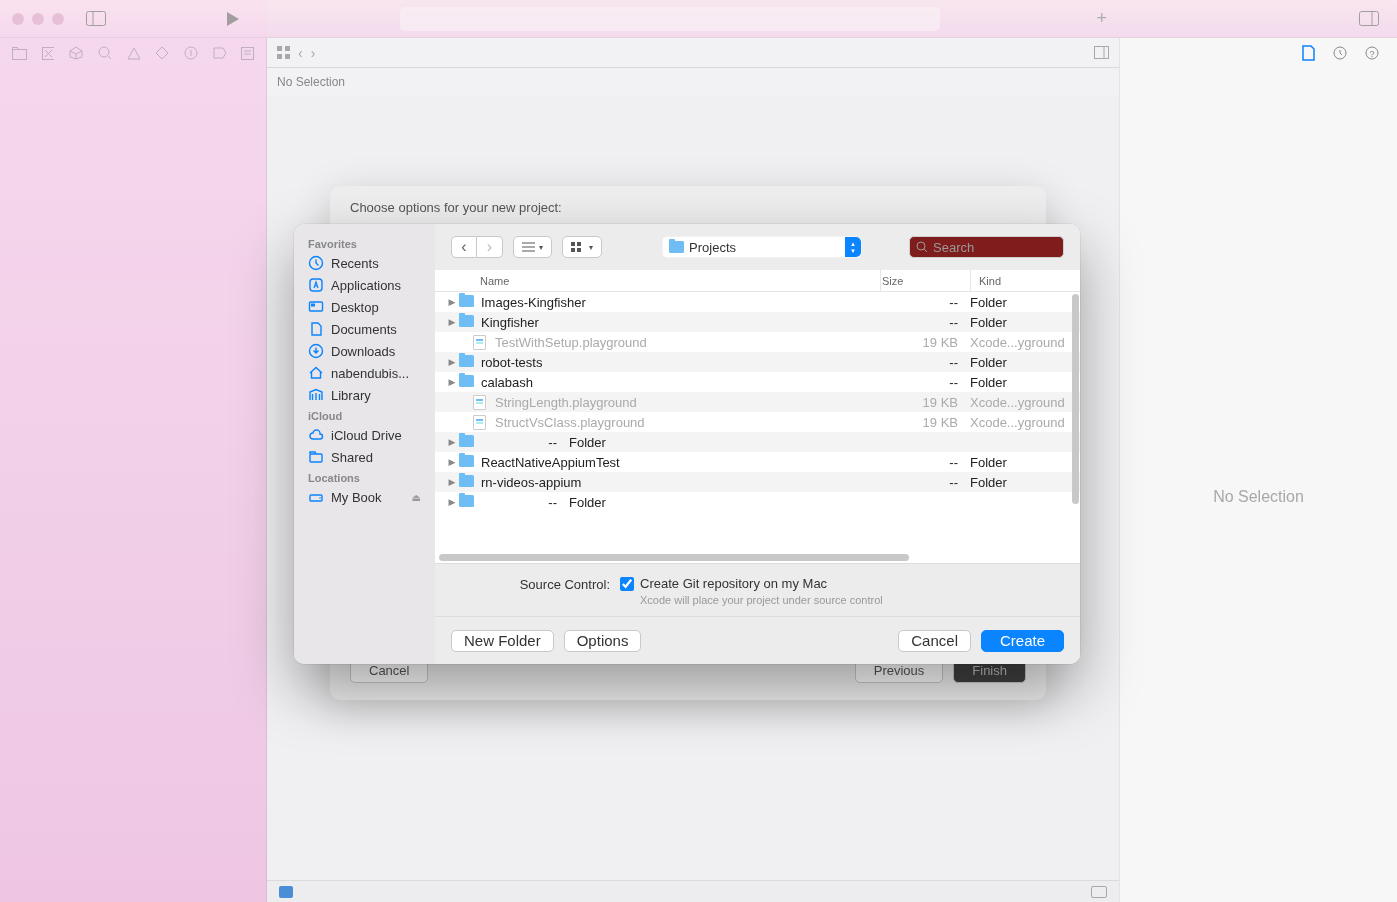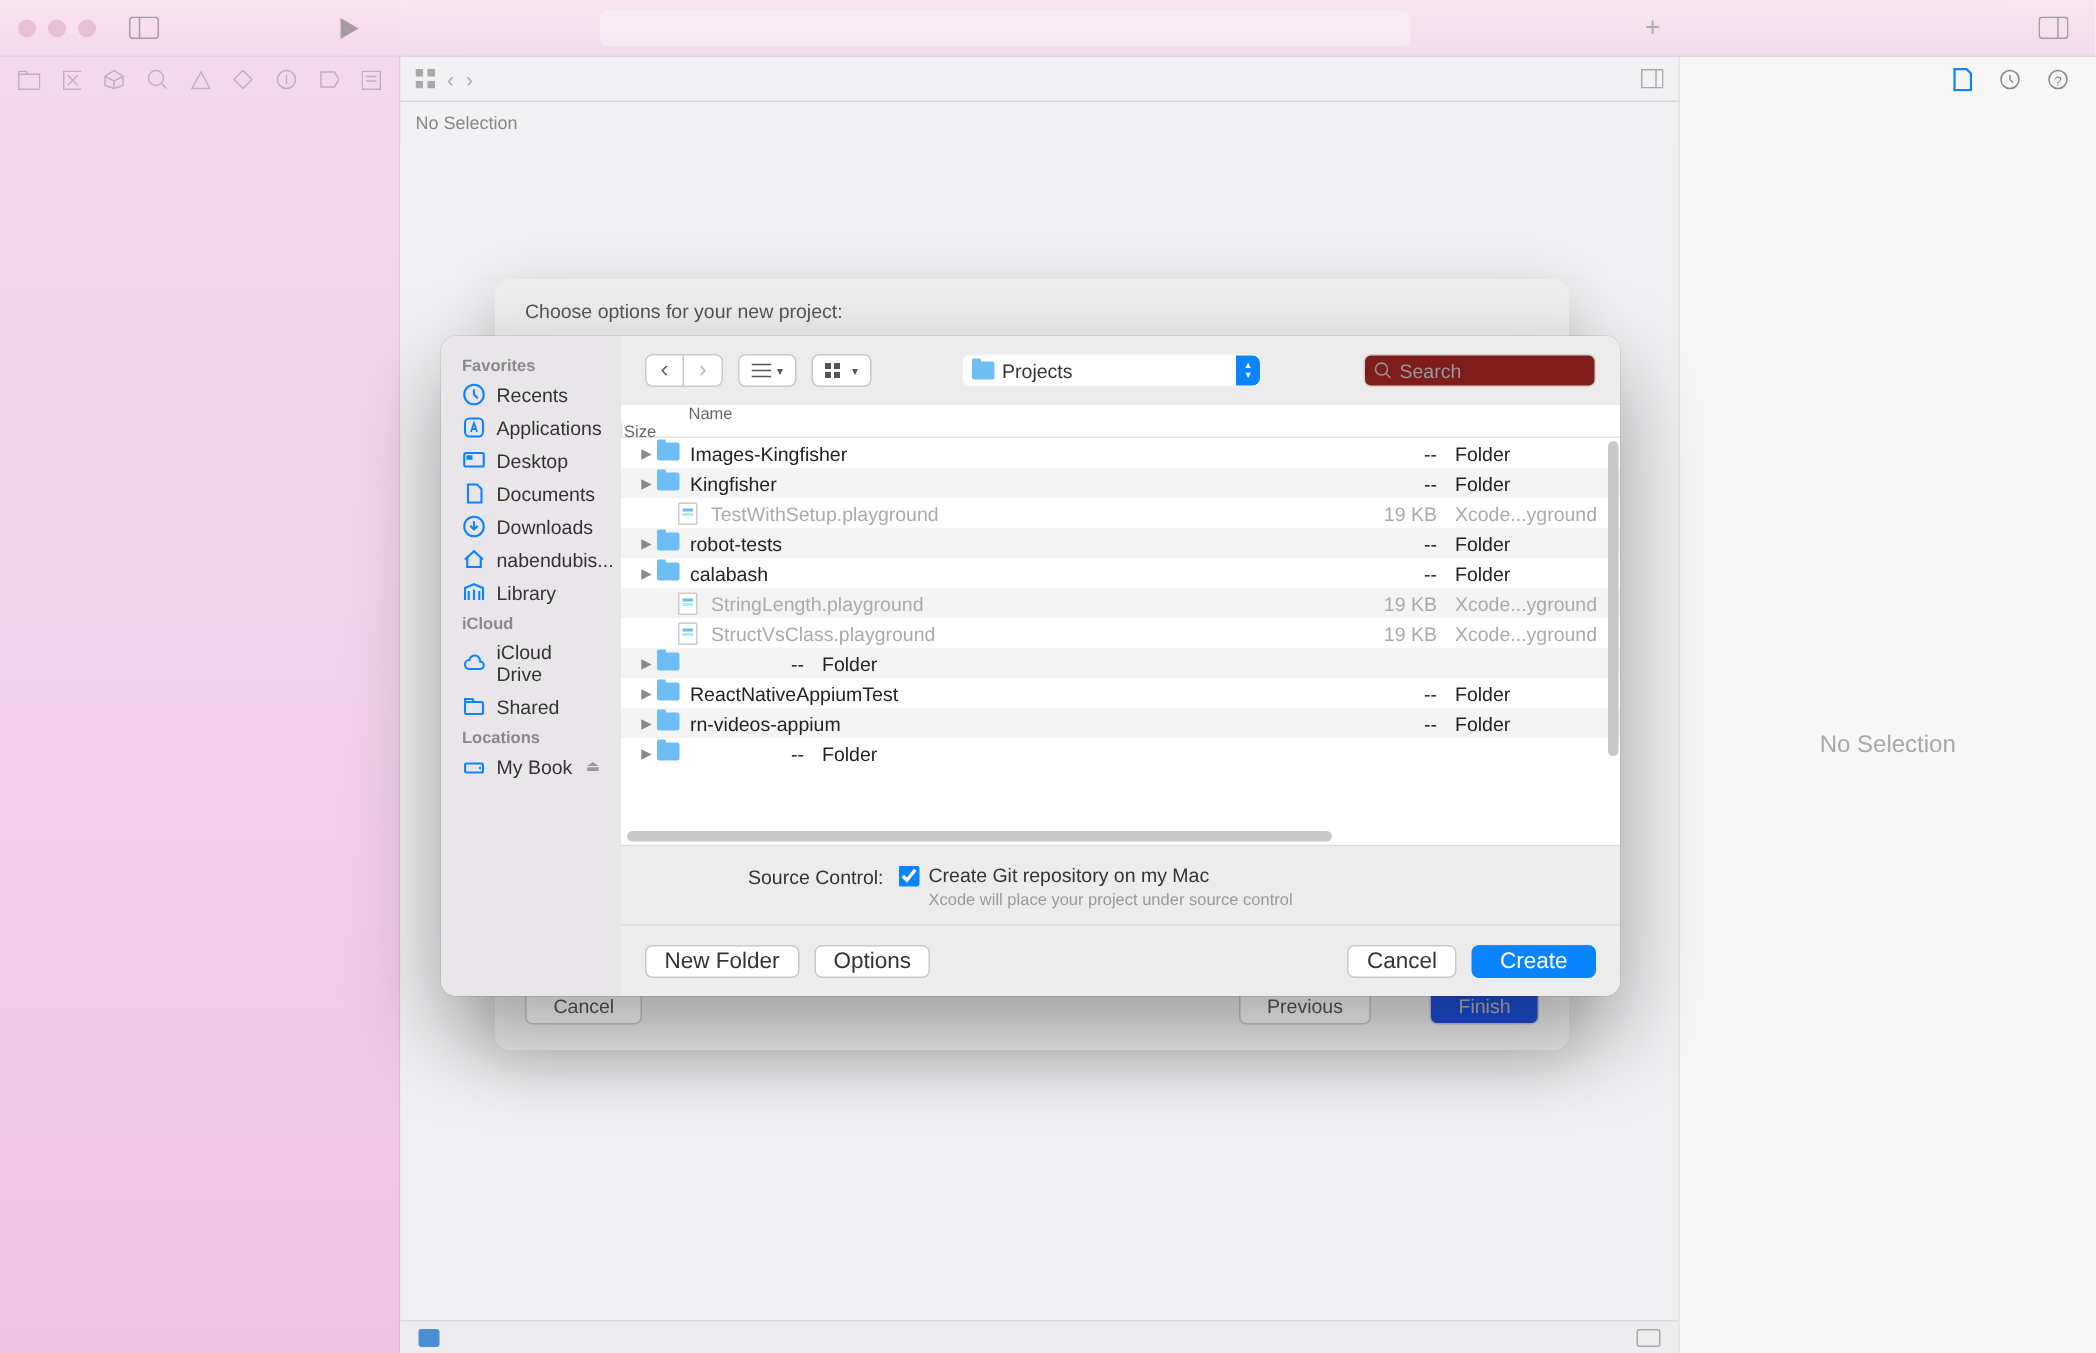--- a/index.html
+++ b/index.html
@@ -36,42 +36,42 @@
 
 
 .dim-overlay { position: absolute; top: 0; left: 0; width:267px; height:100%; background: rgba(240, 120, 200, .05); pointer-events:none; }
 .gray-overlay { position: absolute; top: 0; left:267px; right:0; height:100%; background: rgba(120,120,120,.02); pointer-events:none; }
 
 
 .options-sheet { position: absolute; left: 330px; top: 186px; width: 716px; height: 514px; background: #eeeeee; border-radius: 10px; box-shadow: 0 8px 40px rgba(0,0,0,.15); }
 .options-header { padding: 14px 20px; color: #555; font-size: 13px; }
 .options-footer { position: absolute; bottom: 0; left: 0; right: 0; height: 60px; display: flex; align-items: center; padding: 0 20px; border-top: 1px solid rgba(0,0,0,.06); }
 .options-footer .btn { height: 24px; padding: 0 18px; border: 1px solid #c8c8c8; border-radius: 5px; background: #fcfcfc; color: #555; font-size: 13px; display: flex; align-items: center; }
-.options-footer .btn.disabled { color: #bbb; background: #1d4ed8; margin-left: 29px; }
+.options-footer .btn.disabled { color: #bbb; background: #404040; }
 
 
 .save-dialog { position: absolute; left: 294px; top: 224px; width: 786px; height: 440px; background: #ececec; border-radius: 10px; box-shadow: 0 25px 60px rgba(0,0,0,.35), 0 0 0 .5px rgba(0,0,0,.1); display: flex; overflow: hidden; }
-.dlg-sidebar { width: 120px; background: #e8e6e9; padding: 10px 0; overflow-y: auto; }
+.dlg-sidebar { width: 141px; background: #e8e6e9; padding: 10px 0; overflow-y: auto; }
 .dlg-section-h { padding: 4px 14px 2px; font-size: 11px; color: #888; font-weight: 600; }
 .dlg-item { padding: 3px 14px; font-size: 13px; color: #333; display: flex; align-items: center; gap: 7px; cursor: default; }
 .dlg-item .icn { width: 16px; height: 16px; display: inline-flex; align-items: center; justify-content: center; color: #0a84ff; }
 .dlg-item .eject { margin-left: auto; color: #999; font-size: 10px; }
 
 .dlg-main { flex: 1; display: flex; flex-direction: column; background: #fff; }
 .dlg-toolbar { height: 46px; background: #ececec; display: flex; align-items: center; padding: 0 16px; gap: 10px; }
 .nav-btns { display: flex; }
 .nav-btn { width: 26px; height: 22px; border: 1px solid #c8c8c8; background: #fff; display: flex; align-items: center; justify-content: center; color: #666; }
 .nav-btn:first-child { border-radius: 5px 0 0 5px; }
 .nav-btn:last-child { border-radius: 0 5px 5px 0; border-left: none; color: #bbb; }
 .view-btn { height: 22px; padding: 0 8px; border: 1px solid #c8c8c8; border-radius: 5px; background: #fff; display: flex; align-items: center; gap: 4px; color: #555; font-size: 12px; }
 .loc-pop { height: 22px; padding: 0 6px 0 6px; border-radius: 5px; background: #fff; display: flex; align-items: center; gap: 5px; font-size: 13px; color: #333; border: 1px solid rgba(0,0,0,.05); min-width: 200px; position: relative; }
 .loc-pop .stepper { position: absolute; right: 0; top: 0; bottom: 0; width: 16px; background: #0a84ff; border-radius: 0 5px 5px 0; display: flex; flex-direction: column; align-items: center; justify-content: center; color: #fff; font-size: 7px; line-height: 7px; }
 .search-box { height: 22px; width: 155px; border: 1px solid #d0d0d0; border-radius: 5px; background: #7f1d1d; display: flex; align-items: center; padding: 0 6px; gap: 5px; color: #999; font-size: 13px; margin-left: auto; }
 
-.file-header { height: 22px; background: #fff; border-bottom: 1px solid #e5e5e5; display: flex; font-size: 11px; color: #666; flex-direction: column; }
+.file-header { height: 22px; background: #fff; border-bottom: 1px solid #e5e5e5; display: flex; font-size: 11px; color: #666; }
 .fh-name { flex: 1; padding-left: 45px; display: flex; align-items: center; }
 .fh-size { width: 90px; border-left: 1px solid #e5e5e5; padding-left: 1px; display: flex; align-items: center; }
 .fh-kind { width: 110px; border-left: 1px solid #e5e5e5; padding-left: 8px; display: flex; align-items: center; }
 
 .file-list { flex: 1; overflow: hidden; position: relative; background: #fff; }
 .file-rows { }
 .file-row { height: 20px; display: flex; align-items: center; font-size: 13px; }
 .file-row.alt { background: #f4f4f4; }
 .file-row .disclosure { width: 14px; text-align: center; color: #888; font-size: 9px; margin-left: 10px; }
 .file-row .ficon { width: 16px; height: 14px; margin-right: 4px; }

